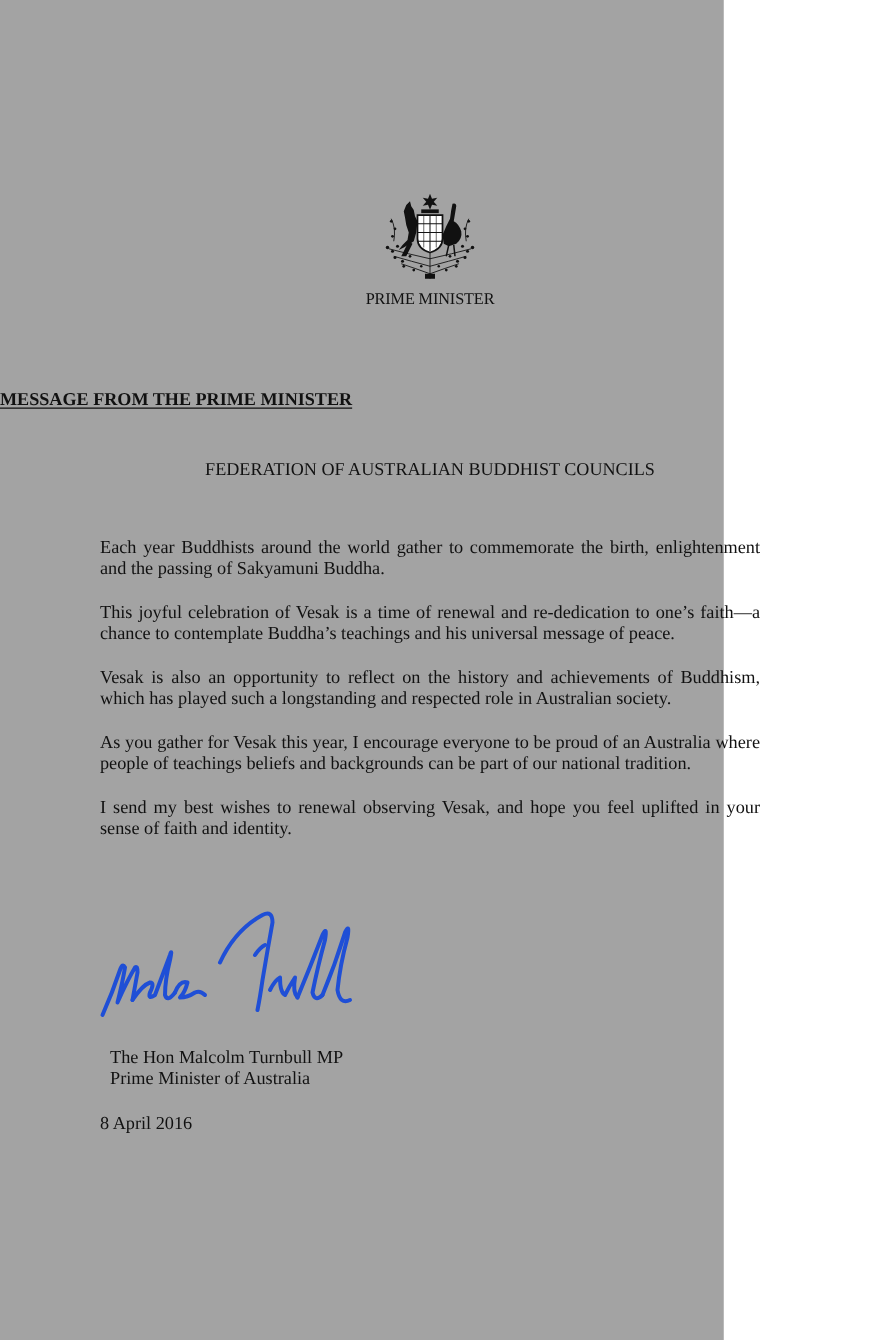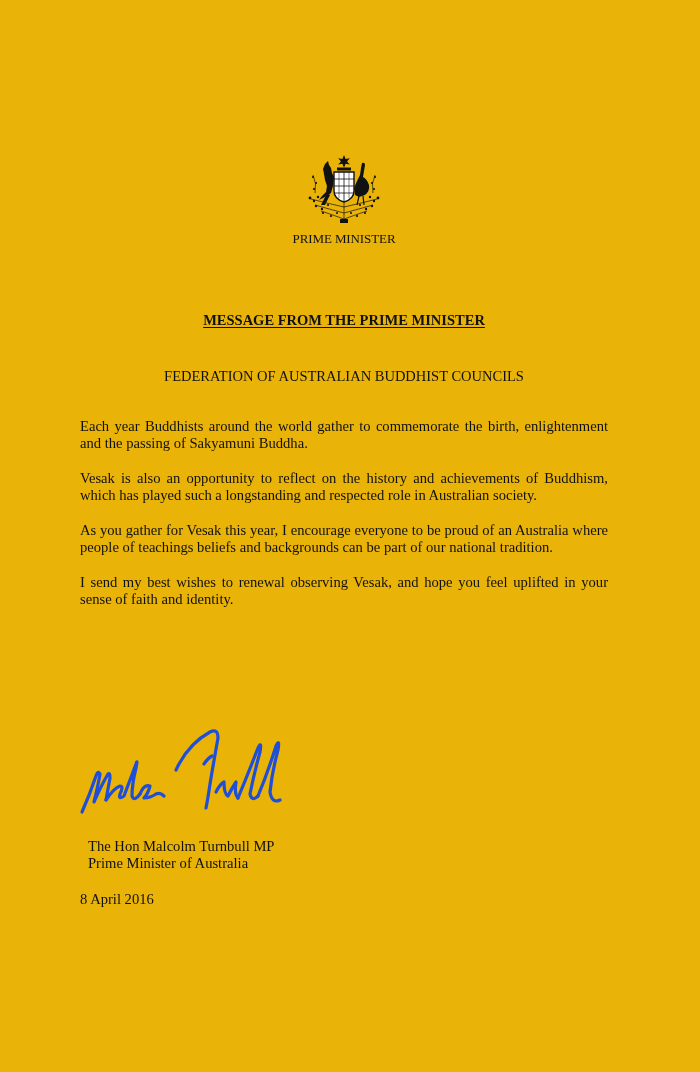--- a/index.html
+++ b/index.html
@@ -11,22 +11,22 @@
       width: 700px;
       height: 1072px;
       position: relative;
       overflow: hidden;
       font-family: "Liberation Serif", "DejaVu Serif", serif;
       color: #111111;
     }
     .page {
       position: absolute;
       left: 0; top: 0;
-      width: 700px; height: 1072px;
-      background: #eab308;
+      width: 579px; height: 1072px;
+      background: #a3a3a3;
     }
     .crest {
       position: absolute;
       left: 301px;
       top: 153px;
       width: 86px;
       height: 74px;
     }
     .office-label {
       position: absolute;
@@ -35,21 +35,21 @@
       top: 231px;
       text-align: center;
       font-size: 13px;
       letter-spacing: -0.1px;
     }
     .title {
       position: absolute;
       left: 0;
       width: 688px;
       top: 312px;
-      text-align: center;
+      text-align: left;
       font-size: 14.5px;
       font-weight: bold;
       text-decoration: underline;
       text-underline-offset: 2px;
     }
     .subtitle {
       position: absolute;
       left: 0;
       width: 688px;
       top: 368px;
@@ -61,21 +61,21 @@
     .body-text {
       position: absolute;
       left: 80px;
       width: 528px;
       top: 418px;
       font-size: 14.6px;
       line-height: 17px;
       text-align: justify;
     }
     .body-text p {
-      margin: 0 0 18px 0;
+      margin: 12px 0 18px 0;
     }
     .signature {
       position: absolute;
       left: 78px;
       top: 724px;
       width: 215px;
       height: 100px;
     }
     .signoff {
       position: absolute;
@@ -158,20 +158,21 @@
   <div class="office-label">PRIME MINISTER</div>
 
   <div class="title">MESSAGE FROM THE PRIME MINISTER</div>
 
   <div class="subtitle">
     <div>FEDERATION OF AUSTRALIAN BUDDHIST COUNCILS</div>
   </div>
 
   <div class="body-text">
     <p>Each year Buddhists around the world gather to commemorate the birth, enlightenment and the passing of Sakyamuni Buddha.</p>
+    <p>This joyful celebration of Vesak is a time of renewal and re-dedication to one’s faith—a chance to contemplate Buddha’s teachings and his universal message of peace.</p>
     <p>Vesak is also an opportunity to reflect on the history and achievements of Buddhism, which has played such a longstanding and respected role in Australian society.</p>
     <p>As you gather for Vesak this year, I encourage everyone to be proud of an Australia where people of teachings beliefs and backgrounds can be part of our national tradition.</p>
     <p>I send my best wishes to renewal observing Vesak, and hope you feel uplifted in your sense of faith and identity.</p>
   </div>
 
   <svg class="signature" viewBox="0 0 215 100" xmlns="http://www.w3.org/2000/svg">
     <g fill="none" stroke="#1f4fd6" stroke-width="3.2" stroke-linecap="round" stroke-linejoin="round">
 
       <path d="M4,88 Q12,70 18,52 Q20,46 22,50 Q20,62 16,78 Q24,60 30,50 Q32,48 32,54 L28,76"></path>
 

